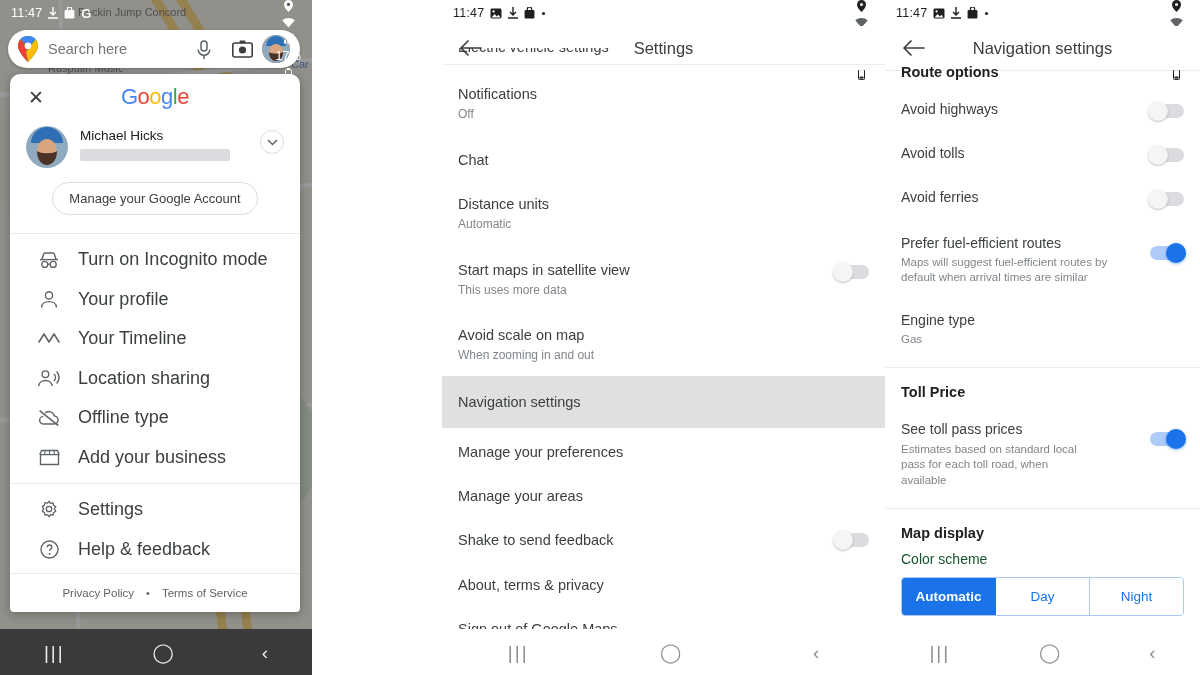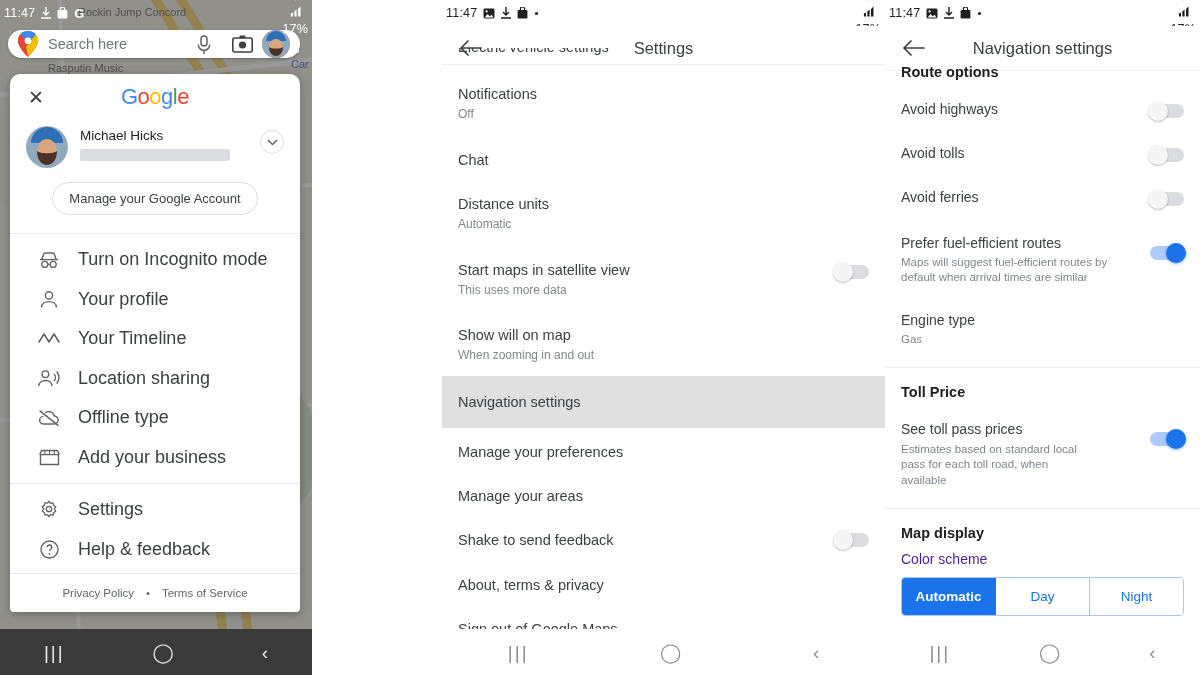--- a/index.html
+++ b/index.html
@@ -14,22 +14,22 @@
   
   .panel { position: relative; height: 675px; overflow: hidden; background: #fff; }
   .panel-left   { width: 312px; }
   .gap          { width: 130px; background:#fff; }
   .panel-mid    { width: 443px; }
   .gap2         { width: 0px; background:#fff; }
   .panel-right  { width: 315px; }
 
   
   .statusbar {
-    height: 26px; display: flex; align-items: center;
-    padding: 0 4px; font-size: 12.5px; letter-spacing: .2px;
+    height: 26px; display: flex; 
+    padding: 0 11px; font-size: 12.5px; letter-spacing: .2px;
   }
   .statusbar .time { font-weight: 400; }
   .statusbar .sb-left { display: flex; align-items: center; gap: 6px; }
   .statusbar .sb-right { margin-left: auto; display: flex; align-items: center; gap: 5px; flex-direction: column; }
   .sb-ico { display: inline-block; line-height: 1; font-size: 11px; }
   .statusbar.dark { color: #ffffff; }
   .statusbar.light { color: #1f1f1f; }
   .batt-txt { font-size: 12.5px; }
 
   
@@ -42,21 +42,21 @@
   .map-roads { position: absolute; inset: 0; }
   .dim { position: absolute; inset: 0; background: rgba(70,70,70,0.55); }
 
   .map-label {
     position: absolute; font-size: 11px; color: #5b5b5b;
     white-space: nowrap; font-family: "Liberation Sans", sans-serif;
   }
 
   
   .searchbar {
-    position: absolute; left: 8px; top: 30px; width: 292px; height: 28px;
+    position: absolute; left: 8px; top: 30px; width: 292px; height: 38px;
     background: #ffffff; border-radius: 22px; display: flex; align-items: center;
     padding: 0 10px; box-shadow: 0 1px 3px rgba(0,0,0,.25);
   }
   .searchbar .ph { flex: 1; margin-left: 10px; color: #70757a; font-size: 14.5px; }
   .gmaps-pin { width: 20px; height: 26px; position: relative; }
   .mic-ic { width: 18px; height: 18px; }
   .cam-ic { width: 20px; height: 18px; }
   .avatar-sm {
     width: 28px; height: 28px; border-radius: 50%; margin-left: 10px;
     background: radial-gradient(circle at 50% 30%, #4b8fd1 0 38%, #c98b66 38% 70%, #6b4c3a 70%);
@@ -176,21 +176,21 @@
 
   
   .r-scroll { position: absolute; top: 48px; left: 0; right: 0; bottom: 46px; overflow: hidden; }
   .sec-head { font-size: 14.5px; font-weight: 700; color: #202124; padding: 16px 16px 4px 16px; }
   .r-row { display: flex; align-items: flex-start; padding: 13px 16px 13px 16px; cursor: pointer; }
   .r-row .r-txt { flex: 1; padding-right: 12px; }
   .r-title { font-size: 14px; color: #3c4043; line-height: 1.3; }
   .r-sub { font-size: 11.5px; color: #80868b; margin-top: 3px; line-height: 1.35; }
   .r-divider { height: 1px; background: #eceff1; margin: 6px 0 0 0; }
 
-  .scheme-label { font-size: 14px; color: #4c1d95; padding: 6px 16px 10px 16px; }
+  .scheme-label { font-size: 14px; color: #14532d; padding: 6px 16px 10px 16px; }
   .seg {
     display: flex; margin: 0 16px; border: 1px solid #a8c7fa; border-radius: 4px; overflow: hidden;
   }
   .seg > div {
     flex: 1; text-align: center; padding: 11px 0; font-size: 13.5px;
     color: #1a73e8; background: #fff; cursor: pointer;
     border-right: 1px solid #a8c7fa;
   }
   .seg > div:last-child { border-right: none; }
   .seg > div.sel { background: #1a73e8; color: #fff; font-weight: 700; border-right-color:#1a73e8; }
@@ -546,21 +546,21 @@
           <div class="s-title">Start maps in satellite view</div>
           <div class="s-sub">This uses more data</div>
         </span>
         <span class="toggle off">
             <span class="knob"></span>
           </span>
       </div>
 
       <div class="s-row" style="padding-top:13px; padding-bottom:12px;">
         <span class="s-txt">
-          <div class="s-title">Show will on map</div>
+          <div class="s-title">Avoid scale on map</div>
           <div class="s-sub">When zooming in and out</div>
         </span>
       </div>
 
       <div class="s-row highlight" style="padding-top:17px; padding-bottom:17px;">
         <span class="s-txt">
           <div class="s-title">Navigation settings</div>
         </span>
       </div>
 

